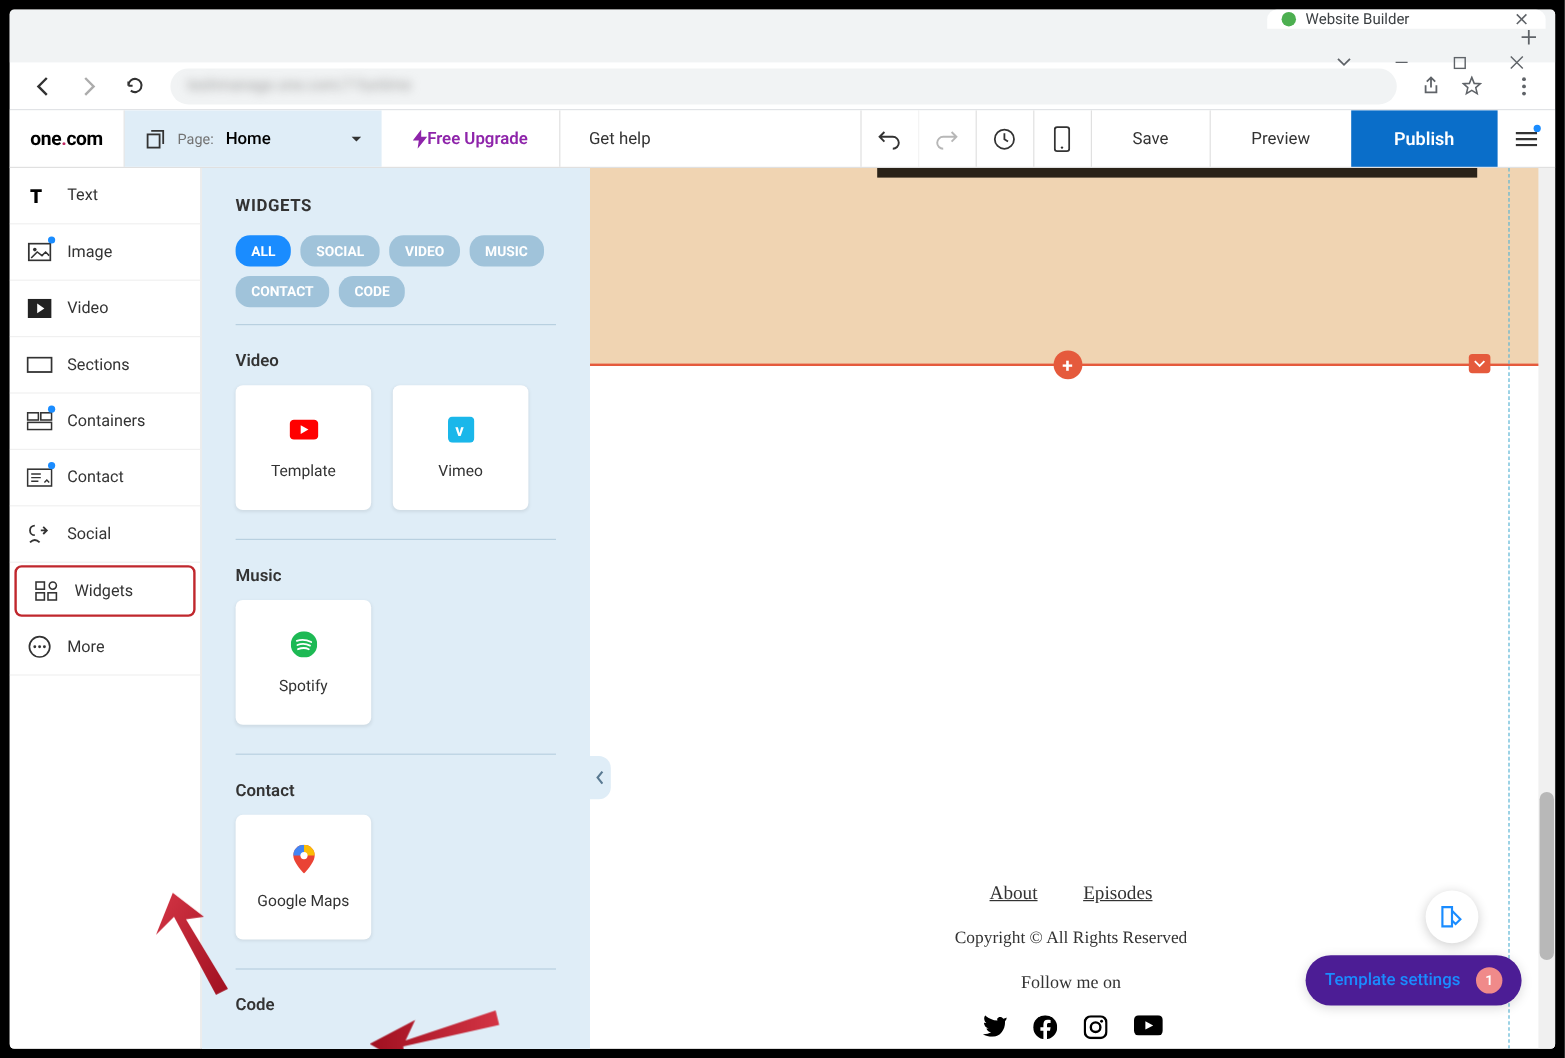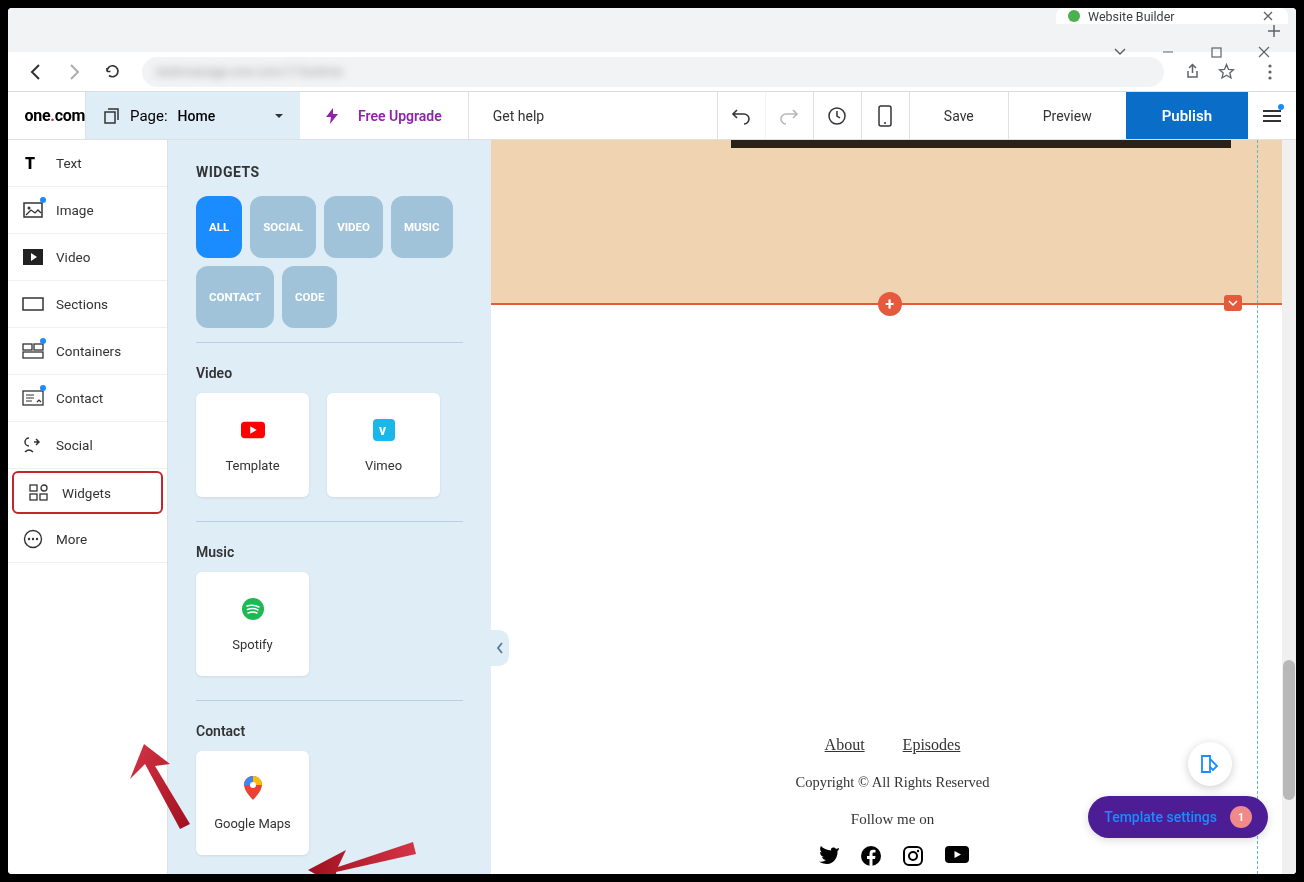--- a/index.html
+++ b/index.html
@@ -18,28 +18,28 @@
 
 .addr-bar { height: 40px; display: flex; align-items: center; padding: 0 12px; gap: 6px; border-bottom: 1px solid #dadce0; }
 .nav-btn { width: 32px; height: 32px; display: flex; align-items: center; justify-content: center; color: #5f6368; border-radius: 50%; }
 .nav-btn.disabled { opacity: .4; }
 .url-box { flex: 1; height: 30px; background: #f1f3f4; border-radius: 15px; margin: 0 8px; display: flex; align-items: center; padding: 0 14px; }
 .url-blur { filter: blur(4px); color: #999; font-size: 13px; }
 .addr-icon { width: 28px; height: 28px; display: flex; align-items: center; justify-content: center; color: #5f6368; }
 
 
 .app-bar { height: 48px; display: flex; align-items: stretch; border-bottom: 1px solid #e0e0e0; background: #fff; }
-.logo-cell { width: 78px; display: flex; align-items: center; justify-content: flex-end; border-right: 1px solid #e0e0e0; }
+.logo-cell { width: 96px; display: flex; align-items: center; justify-content: center; border-right: 1px solid #e0e0e0; }
 .logo-text { font-weight: 700; font-size: 16px; letter-spacing: -0.3px; }
 .logo-dot { color: #c12862; }
 .page-select { width: 214px; background: #dfedf7; display: flex; align-items: center; padding: 0 16px; gap: 10px; }
-.page-select .page-label { font-size: 15px; color: #000000; }
+.page-select .page-label { font-size: 12px; color: #737373; }
 .page-select .page-name { font-size: 14px; font-weight: 500; }
 .page-select .chev { margin-left: auto; color: #333; }
-.upgrade { padding: 0 26px; display: flex; align-items: center; gap: 20px; color: #8e24aa; font-size: 14px; font-weight: 600; border-right: 1px solid #e0e0e0; }
+.upgrade { padding: 0 26px; display: flex; align-items: center; gap: 0; color: #8e24aa; font-size: 14px; font-weight: 600; border-right: 1px solid #e0e0e0; }
 .upgrade svg { fill: #8e24aa; }
 .help-btn { padding: 0 24px; display: flex; align-items: center; font-size: 14px; color: #333; }
 .app-bar-spacer { flex: 1; }
 .tb-icon { width: 48px; display: flex; align-items: center; justify-content: center; color: #444; border-left: 1px solid #e0e0e0; }
 .tb-icon.disabled { opacity: .35; }
 .tb-text-btn { padding: 0 34px; display: flex; align-items: center; font-size: 14px; color: #333; border-left: 1px solid #e0e0e0; }
 .publish-btn { background: #0a6ec9; color: #fff; font-weight: 600; padding: 0 36px; display: flex; align-items: center; font-size: 15px; }
 .hamburger-cell { width: 48px; display: flex; align-items: center; justify-content: center; position: relative; }
 .hamburger-dot { position: absolute; top: 12px; right: 12px; width: 6px; height: 6px; background: #1a8cff; border-radius: 50%; }
 
@@ -48,21 +48,21 @@
 .left-rail { width: 160px; background: #fff; border-right: 1px solid #e0e0e0; display: flex; flex-direction: column; }
 .rail-item { height: 47px; display: flex; align-items: center; padding: 0 14px; gap: 12px; font-size: 13.5px; color: #333; border-bottom: 1px solid #f0f0f0; cursor: pointer; position: relative; }
 .rail-item.active { border: 2px solid #c0272d; border-radius: 6px; margin: 2px 4px; height: 43px; }
 .rail-icon { width: 22px; height: 22px; display: flex; align-items: center; justify-content: center; color: #333; position: relative; }
 .rail-dot { position: absolute; top: -2px; right: -2px; width: 6px; height: 6px; background: #1a8cff; border-radius: 50%; }
 
 
 .widget-panel { width: 323px; background: #dfedf7; padding: 24px 28px; overflow-y: auto; position: relative; }
 .widget-heading { font-size: 14px; font-weight: 700; color: #333; letter-spacing: 0.5px; margin-bottom: 16px; }
 .chip-row { display: flex; flex-wrap: wrap; gap: 8px; margin-bottom: 14px; }
-.chip { background: #a0c3da; color: #fff; font-size: 11.5px; font-weight: 700; padding: 24px 13px; border-radius: 12px; cursor: pointer; }
+.chip { background: #a0c3da; color: #fff; font-size: 11.5px; font-weight: 700; padding: 6px 13px; border-radius: 12px; cursor: pointer; }
 .chip.active { background: #1a8cff; }
 .panel-divider { height: 1px; background: #b8d0e0; margin: 14px 0 22px; }
 .section-title { font-size: 14px; font-weight: 600; color: #333; margin-bottom: 12px; }
 .widget-grid { display: flex; gap: 18px; flex-wrap: wrap; margin-bottom: 24px; }
 .widget-card { width: 113px; height: 104px; background: #fff; border-radius: 6px; display: flex; flex-direction: column; align-items: center; justify-content: center; gap: 16px; cursor: pointer; box-shadow: 0 1px 3px rgba(0,0,0,0.08); }
 .widget-card-label { font-size: 13px; color: #333; }
 .widget-icon { width: 24px; height: 24px; display: flex; align-items: center; justify-content: center; }
 
 .panel-collapse { position: absolute; left: 483px; top: 490px; width: 18px; height: 36px; background: #dfedf7; border-radius: 0 10px 10px 0; display: flex; align-items: center; justify-content: center; color: #5a7a92; z-index: 5; }
 

